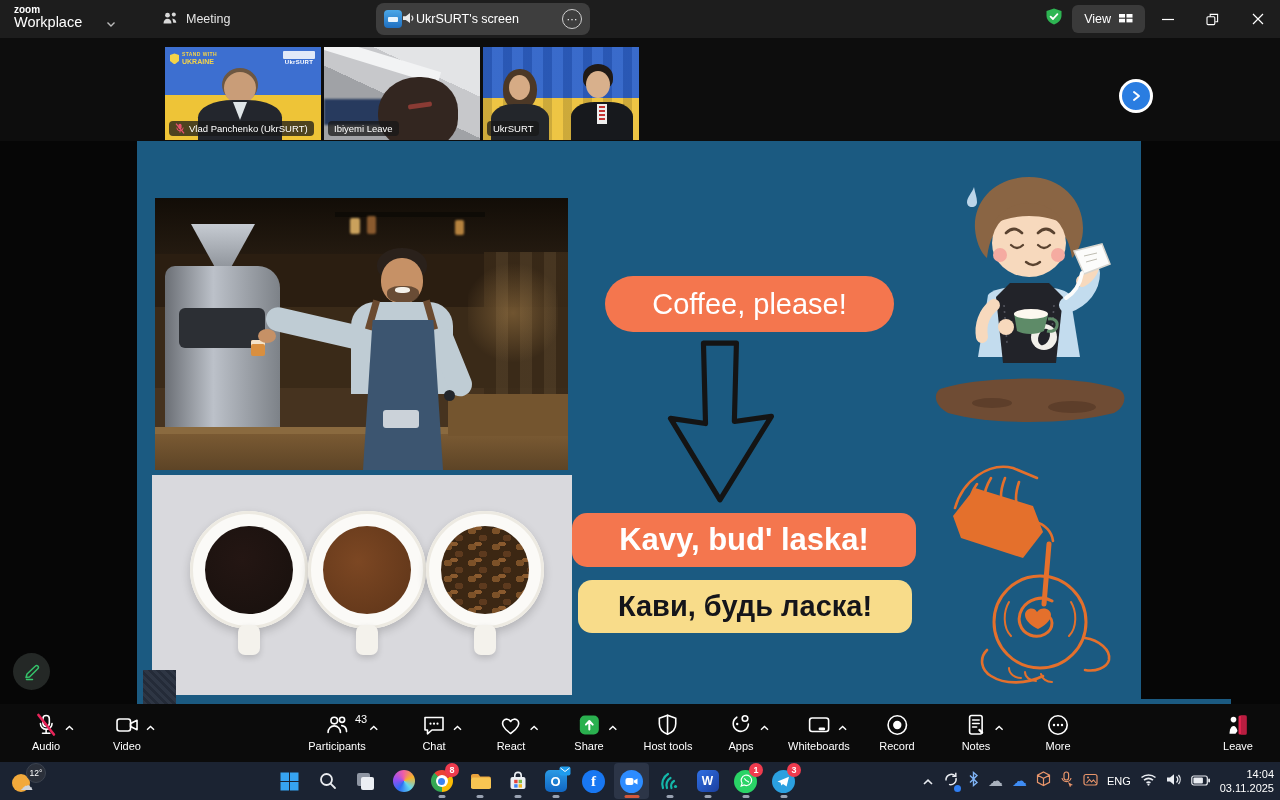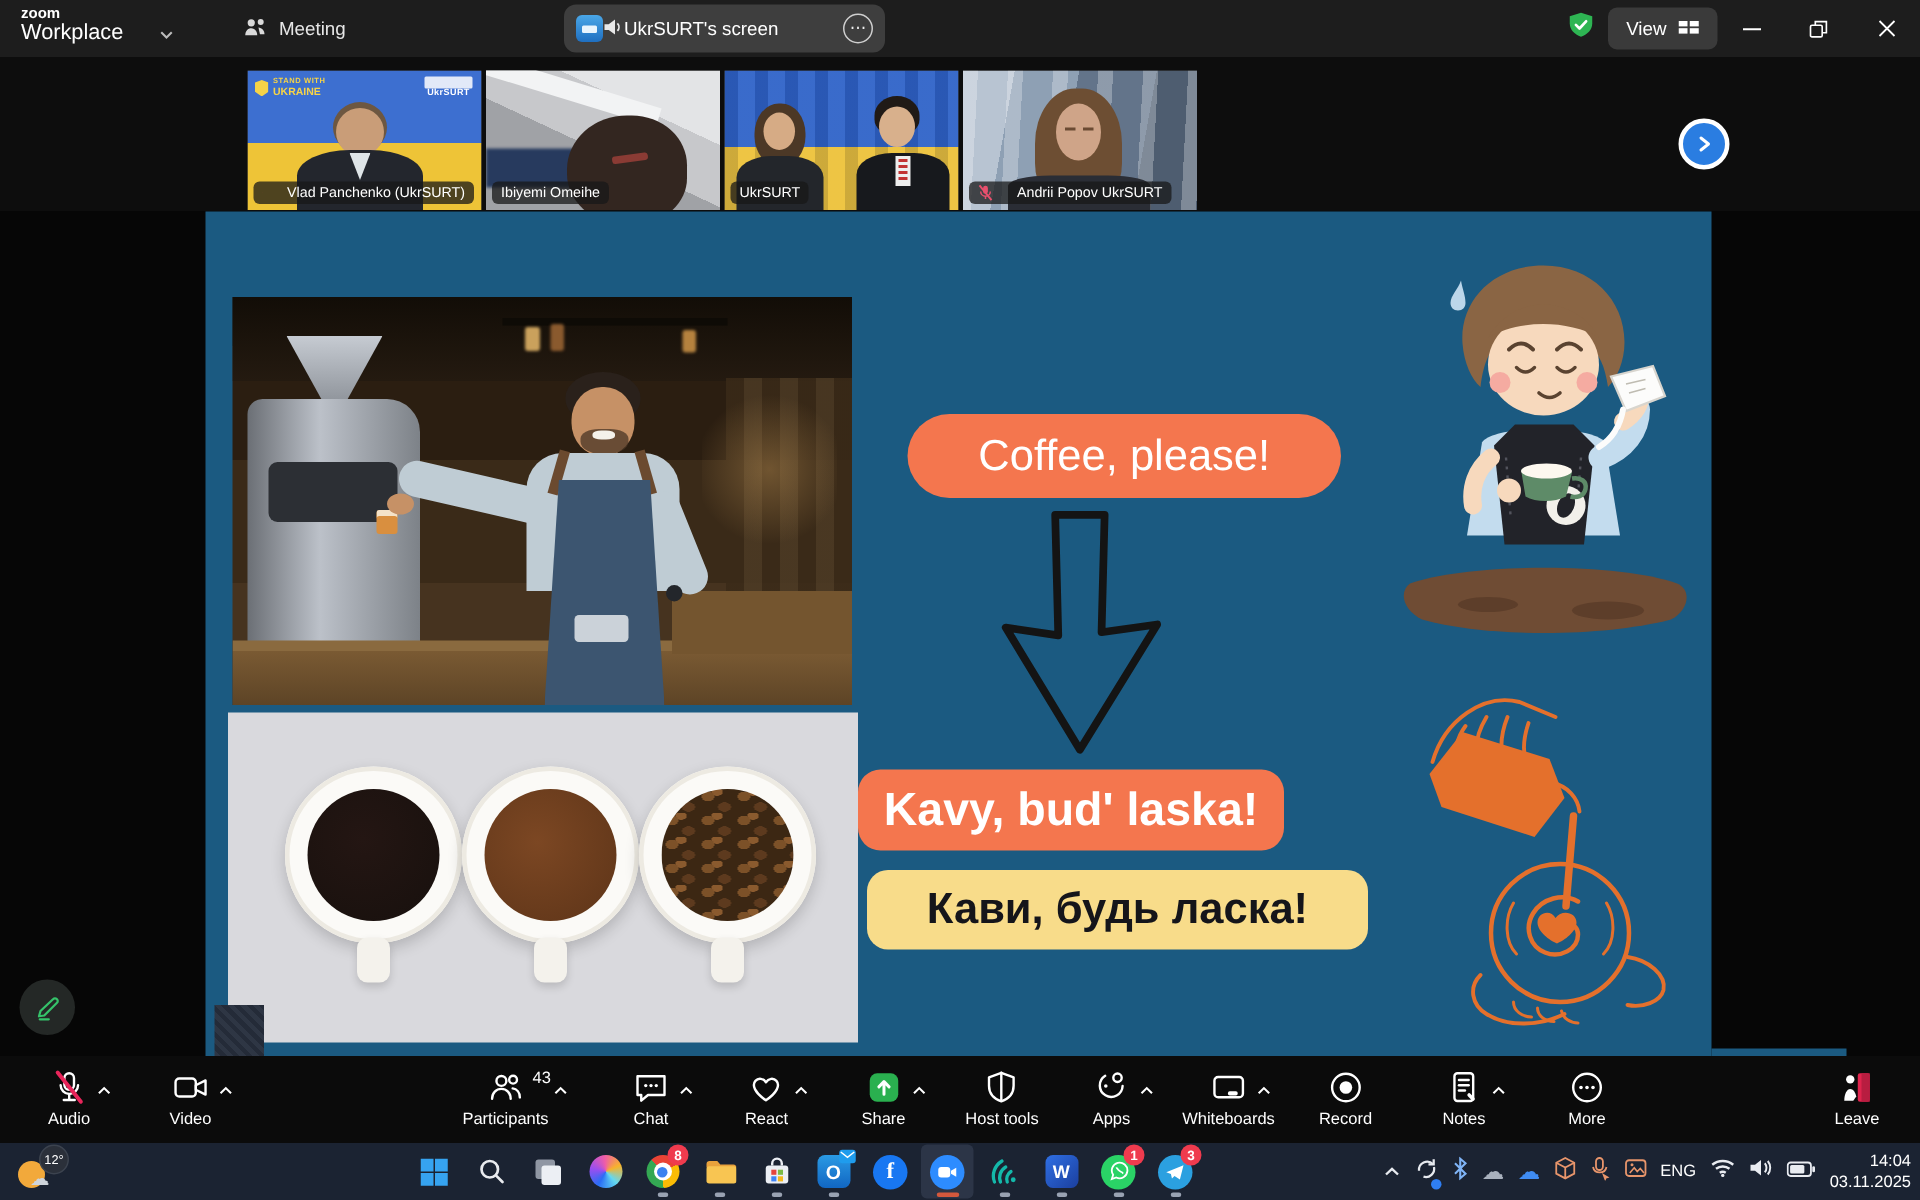--- a/index.html
+++ b/index.html
@@ -17,29 +17,29 @@
 .ellipsis-btn{margin-left:auto;width:20px;height:20px;border:1.4px solid #cfcfcf;border-radius:50%;display:flex;align-items:center;justify-content:center;font-size:11px;color:#eee;line-height:1}
 .right-ctl{position:absolute;right:0;top:0;height:38px;display:flex;align-items:center}
 .view-pill{height:28px;background:#3a3a3a;border-radius:6px;display:flex;align-items:center;gap:8px;padding:0 12px;font-size:12.5px;color:#fff;margin-left:8px}
 .winbtn{width:45px;height:38px;display:flex;align-items:center;justify-content:center}
 
 #strip{position:absolute;left:0;top:38px;width:1280px;height:103px;background:#0d0d0d}
 #tiles{position:absolute;left:165px;top:9px;display:flex;gap:3px}
 .tile{position:relative;width:156px;height:93px;background:#333;overflow:hidden;flex:0 0 auto}
 .tile.active{box-shadow:inset 0 0 0 2.5px #38c077}
 .tile .el{position:absolute}
-.nlabel{position:absolute;left:4px;bottom:4px;max-width:147px;display:flex;align-items:flex-end;gap:16px;background:rgba(24,24,24,.75);border-radius:4px;padding:2px 6px;font-size:9.5px;color:#fff;white-space:nowrap;overflow:hidden}
+.nlabel{position:absolute;left:4px;bottom:4px;max-width:147px;display:flex;align-items:flex-end;gap:4px;background:rgba(24,24,24,.75);border-radius:4px;padding:2px 6px;font-size:9.5px;color:#fff;white-space:nowrap;overflow:hidden}
 .next-btn{position:absolute;left:1119px;top:41px;width:34px;height:34px;border-radius:50%;background:#2a7de1;border:3px solid #fff;display:flex;align-items:center;justify-content:center}
 
 #main{position:absolute;left:0;top:141px;width:1280px;height:563px;background:#060606}
 #slide{position:absolute;left:137px;top:0;width:1004px;height:563px;background:#1b5a81;overflow:hidden}
 #slide .el{position:absolute}
 .title-pill{left:216px;top:30px;width:574px;height:53px;background:#4f9a8e;border-radius:27px;display:flex;align-items:center;justify-content:center;font-size:31px;font-weight:bold;color:#fff;letter-spacing:.3px}
 .pill-coffee{left:468px;top:135px;width:289px;height:56px;background:#f4764e;border-radius:28px;display:flex;align-items:center;justify-content:center;font-size:29px;color:#fff;font-weight:500}
-.pill-kavy{left:435px;top:372px;width:284px;height:54px;background:#f4764e;border-radius:15px;display:flex;align-items:center;justify-content:center;font-size:31px;font-weight:bold;color:#fff}
+.pill-kavy{left:435px;top:372px;width:344px;height:54px;background:#f4764e;border-radius:15px;display:flex;align-items:center;justify-content:center;font-size:31px;font-weight:bold;color:#fff}
 .pill-ua{left:441px;top:439px;width:334px;height:53px;background:#f8dc8a;border-radius:14px;display:flex;align-items:center;justify-content:center;font-size:29px;font-weight:bold;color:#15151a}
 .photo-barista{left:18px;top:57px;width:413px;height:272px;background:linear-gradient(180deg,#191309 0 12%,#2b1e11 12% 40%,#3a2a18 40% 70%,#46331f 70%);overflow:hidden}
 .photo-cups{left:15px;top:334px;width:420px;height:220px;background:#d9d9dd;overflow:hidden}
 .cup{position:absolute;top:36px;width:118px;height:118px;border-radius:50%;background:#fbfaf7;box-shadow:inset 0 0 0 3px #edeae2,0 4px 10px rgba(0,0,0,.18)}
 .cup .inner{position:absolute;inset:15px;border-radius:50%}
 .cup .handle{position:absolute;left:50%;transform:translateX(-50%);bottom:-26px;width:22px;height:30px;border-radius:7px;background:#f4f2ec;box-shadow:0 3px 6px rgba(0,0,0,.15)}
 .corner-square{left:6px;top:529px;width:33px;height:34px;background:repeating-linear-gradient(45deg,#2e3644 0 3px,#242b38 3px 6px)}
 #main-sliver{position:absolute;left:1141px;top:558px;width:90px;height:5px;background:#1b5a81}
 .pencil-btn{position:absolute;left:13px;top:653px;width:37px;height:37px;border-radius:50%;background:#242826;display:flex;align-items:center;justify-content:center}
 
@@ -163,58 +163,40 @@
       </div>
     </div>
 
     <div class="tile active">
       <div class="el" style="inset:0;background:linear-gradient(205deg,#e3e4e6 0 30%,#c7c8cb 30% 55%,#a0a2a6 55%)"></div>
       <div class="el" style="left:-12px;top:6px;width:130px;height:13px;background:#f2f3f4;transform:rotate(17deg)"></div>
       <div class="el" style="left:0;top:52px;width:72px;height:26px;background:#273a5e;filter:blur(1px)"></div>
       <div class="el" style="left:54px;top:30px;width:80px;height:72px;background:#332620;border-radius:50% 46% 42% 46%"></div>
       <div class="el" style="left:84px;top:56px;width:24px;height:5px;background:#8a3b34;border-radius:2px;transform:rotate(-8deg)"></div>
       <div class="nlabel">
-          <span>Ibiyemi Omeihe</span>
+          <span>Ibiyemi Leave</span>
         </div>
     </div>
 
     <div class="tile">
       <div class="el" style="inset:0;background:linear-gradient(180deg,#2f63c8 0 55%,#edc23a 55%)"></div>
       <div class="el" style="inset:0;background:repeating-linear-gradient(90deg,rgba(10,20,60,.14) 0 9px,rgba(255,255,255,.05) 9px 20px)"></div>
       <div class="el" style="left:20px;top:22px;width:34px;height:42px;background:#4c3826;border-radius:48%"></div>
       <div class="el" style="left:26px;top:28px;width:21px;height:25px;background:#d6ab85;border-radius:50%"></div>
       <div class="el" style="left:8px;top:57px;width:58px;height:36px;background:#23262b;border-radius:40% 40% 0 0"></div>
       <div class="el" style="left:100px;top:17px;width:30px;height:26px;background:#201a16;border-radius:50% 50% 40% 40%"></div>
       <div class="el" style="left:103px;top:24px;width:24px;height:27px;background:#d8b08c;border-radius:50%"></div>
       <div class="el" style="left:88px;top:55px;width:62px;height:38px;background:#17191d;border-radius:38% 38% 0 0"></div>
       <div class="el" style="left:114px;top:57px;width:10px;height:20px;background:#eee"></div>
       <div class="el" style="left:116px;top:59px;width:6px;height:14px;background:repeating-linear-gradient(180deg,#c23333 0 2px,#eee 2px 4px)"></div>
       <div class="nlabel">
           <span>UkrSURT</span>
         </div>
     </div>
 
-    <div class="tile">
-      <div class="el" style="inset:0;background:linear-gradient(100deg,#b8c4d2 0 20%,#8ea0b4 20% 45%,#63748a 45% 75%,#4e5d70 75%)"></div>
-      <div class="el" style="inset:0;background:repeating-linear-gradient(93deg,rgba(255,255,255,.28) 0 10px,transparent 10px 30px)"></div>
-      <div class="el" style="left:48px;top:12px;width:58px;height:80px;background:#6d4e33;border-radius:46% 46% 38% 38%"></div>
-      <div class="el" style="left:62px;top:22px;width:30px;height:38px;background:#cfa488;border-radius:50%"></div>
-      <div class="el" style="left:68px;top:38px;width:7px;height:1.5px;background:#6b4a33"></div>
-      <div class="el" style="left:80px;top:38px;width:7px;height:1.5px;background:#6b4a33"></div>
-      <div class="el" style="left:30px;top:70px;width:95px;height:23px;background:#2a2d35;border-radius:30% 30% 0 0"></div>
-      <div class="nlabel">
-        <svg width="10" height="11" viewBox="0 0 10 11">
-            <rect x="3.4" y="0.8" width="3.2" height="5.4" rx="1.6" fill="#e8506e"></rect>
-            <path d="M1.8 4.6a3.2 3.2 0 0 0 6.4 0" stroke="#e8506e" stroke-width="1" fill="none"></path>
-            <line x1="5" y1="7.8" x2="5" y2="9.6" stroke="#e8506e" stroke-width="1"></line>
-            <line x1="1" y1="0.6" x2="9" y2="10.4" stroke="#e8506e" stroke-width="1.3"></line>
-          </svg>
-        <span>Andrii Popov UkrSURT</span>
-      </div>
-    </div>
 
 
   </div>
   <div class="next-btn">
     <svg width="12" height="12">
         <path d="M4 2l5 4-5 4" stroke="#fff" stroke-width="2" fill="none" stroke-linecap="round" stroke-linejoin="round"></path>
       </svg>
   </div>
 </div>
 

